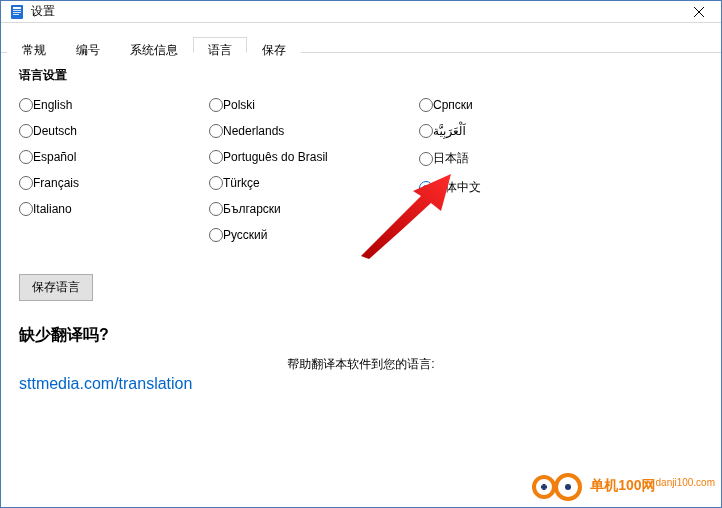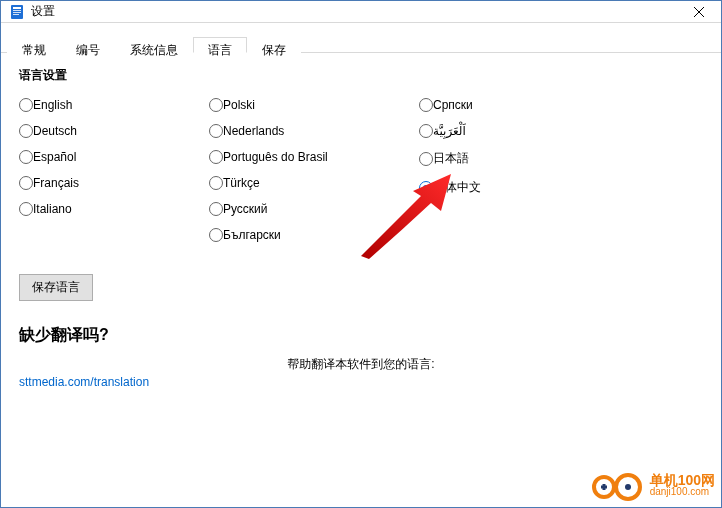--- a/index.html
+++ b/index.html
@@ -18,24 +18,24 @@
   .lang-col { width: 190px; display: flex; flex-direction: column; gap: 12px; }
   .lang-col.col2 { width: 210px; }
   .radio-row { display: flex; align-items: center; cursor: pointer; }
   .radio { width: 14px; height: 14px; border-radius: 50%; border: 1px solid #666; display: inline-flex; align-items: center; justify-content: center; flex-shrink: 0; }
   .radio.checked { border-color: #0a6cd6; }
   .radio.checked::after { content: ""; width: 6px; height: 6px; border-radius: 50%; background: #0a6cd6; }
   .radio-label { font-size: 12px; color: #000; }
   .save-btn { margin-top: 32px; padding: 4px 12px; font-size: 12px; border: 1px solid #adadad; background: #e1e1e1; cursor: pointer; }
   .missing-title { font-weight: bold; font-size: 16px; color: #000; margin-top: 24px; margin-bottom: 10px; }
   .help-text { font-size: 12px; color: #000; margin-bottom: 2px; text-align: center; }
-  .link { font-size: 12px; color: #0066cc; cursor: pointer; }
+  .link { font-size: 16px; color: #0066cc; cursor: pointer; }
   .arrow-overlay { position: absolute; pointer-events: none; }
   .watermark { position: absolute; right: 6px; bottom: 6px; display: flex; align-items: center; gap: 6px; pointer-events: none; }
-  .wm-text { display: flex; flex-direction: column; line-height: 1; }
+  .wm-text { display: flex; flex-direction: row; line-height: 1; }
   .wm-cn { font-size: 14px; color: #f07f0e; font-weight: bold; }
   .wm-url { font-size: 10px; color: #f07f0e; }
 </style>
 </head>
 <body>
 
 <div class="window">
 
   <div class="titlebar">
     <span class="titlebar-icon">
@@ -102,25 +102,25 @@
         <label class="radio-row">
             <span class="radio"></span>
             <span class="radio-label">Português do Brasil</span>
           </label>
         <label class="radio-row">
             <span class="radio"></span>
             <span class="radio-label">Türkçe</span>
           </label>
         <label class="radio-row">
             <span class="radio"></span>
-            <span class="radio-label">Русский</span>
+            <span class="radio-label">Български</span>
           </label>
         <label class="radio-row">
             <span class="radio"></span>
-            <span class="radio-label">Български</span>
+            <span class="radio-label">Русский</span>
           </label>
       </div>
       <div class="lang-col">
         <label class="radio-row">
             <span class="radio"></span>
             <span class="radio-label">Српски</span>
           </label>
         <label class="radio-row">
             <span class="radio"></span>
             <span class="radio-label">اَلْعَرَبِيَّة</span>

